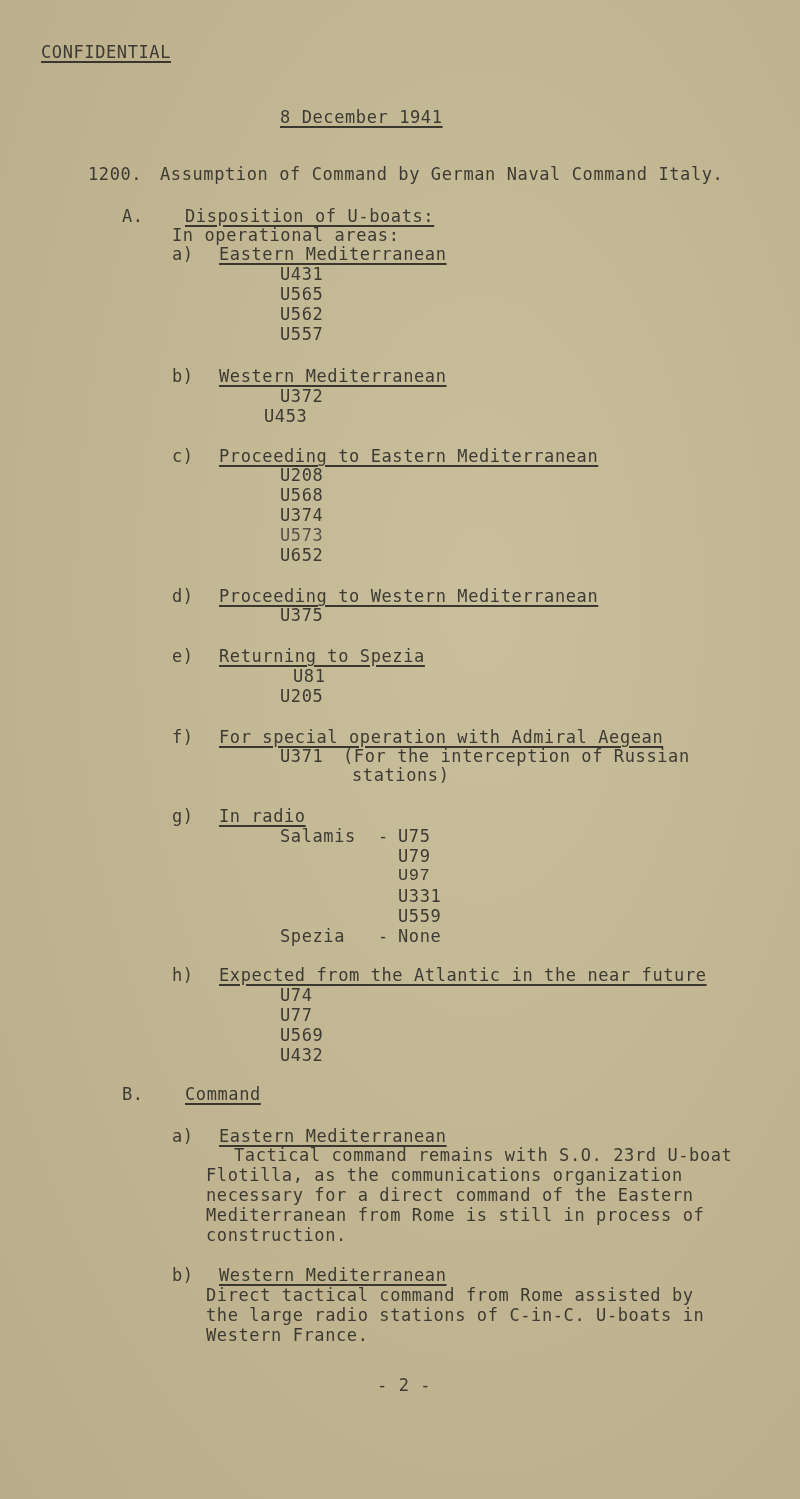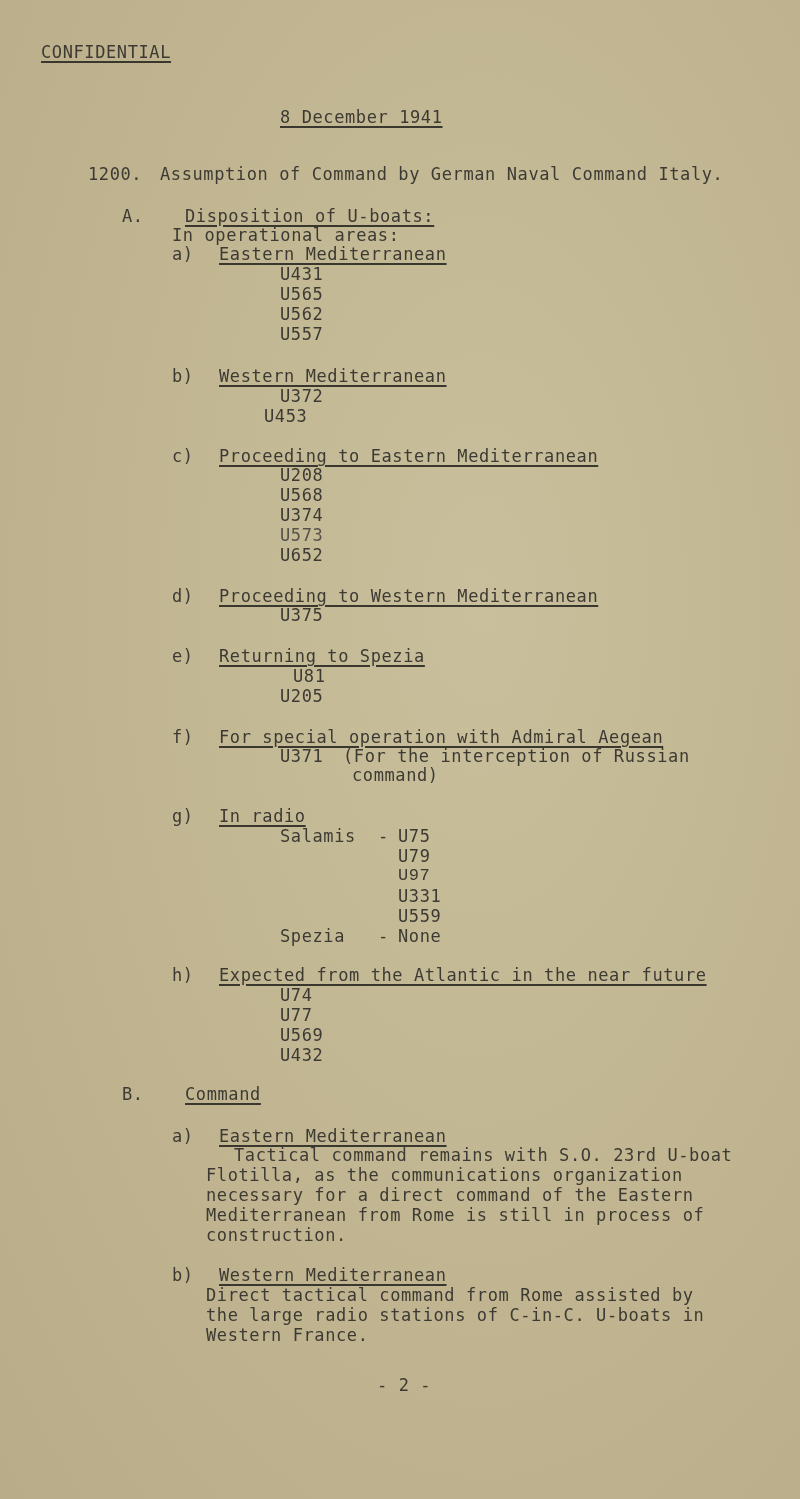--- a/index.html
+++ b/index.html
@@ -54,21 +54,21 @@
 
   <div class="t" style="left:172px;top:646px;">e)</div>
   <div class="t u" style="left:206px;top:646px;">Returning to Spezia</div>
   <div class="t" style="left:285px;top:666px;margin-left:8px;">U81</div>
   <div class="t" style="left:280px;top:686px;">U205</div>
 
   <div class="t" style="left:172px;top:727px;">f)</div>
   <div class="t u" style="left:206px;top:727px;text-align:center;">For special operation with Admiral Aegean</div>
   <div class="t" style="left:280px;top:746px;">U371</div>
   <div class="t" style="left:343px;top:746px;">(For the interception of Russian</div>
-  <div class="t" style="left:352px;top:765px;">command)</div>
+  <div class="t" style="left:352px;top:765px;">stations)</div>
 
   <div class="t" style="left:172px;top:806px;">g)</div>
   <div class="t u" style="left:206px;top:806px;">In radio</div>
   <div class="t" style="left:280px;top:826px;">Salamis</div>
   <div class="t" style="left:378px;top:826px;">-</div>
   <div class="t" style="left:398px;top:826px;">U75</div>
   <div class="t" style="left:398px;top:846px;">U79</div>
   <div class="t" style="left:398px;top:866px;font-family:Liberation Mono, monospace;">U97</div>
   <div class="t" style="left:398px;top:886px;">U331</div>
   <div class="t" style="left:398px;top:906px;">U559</div>

